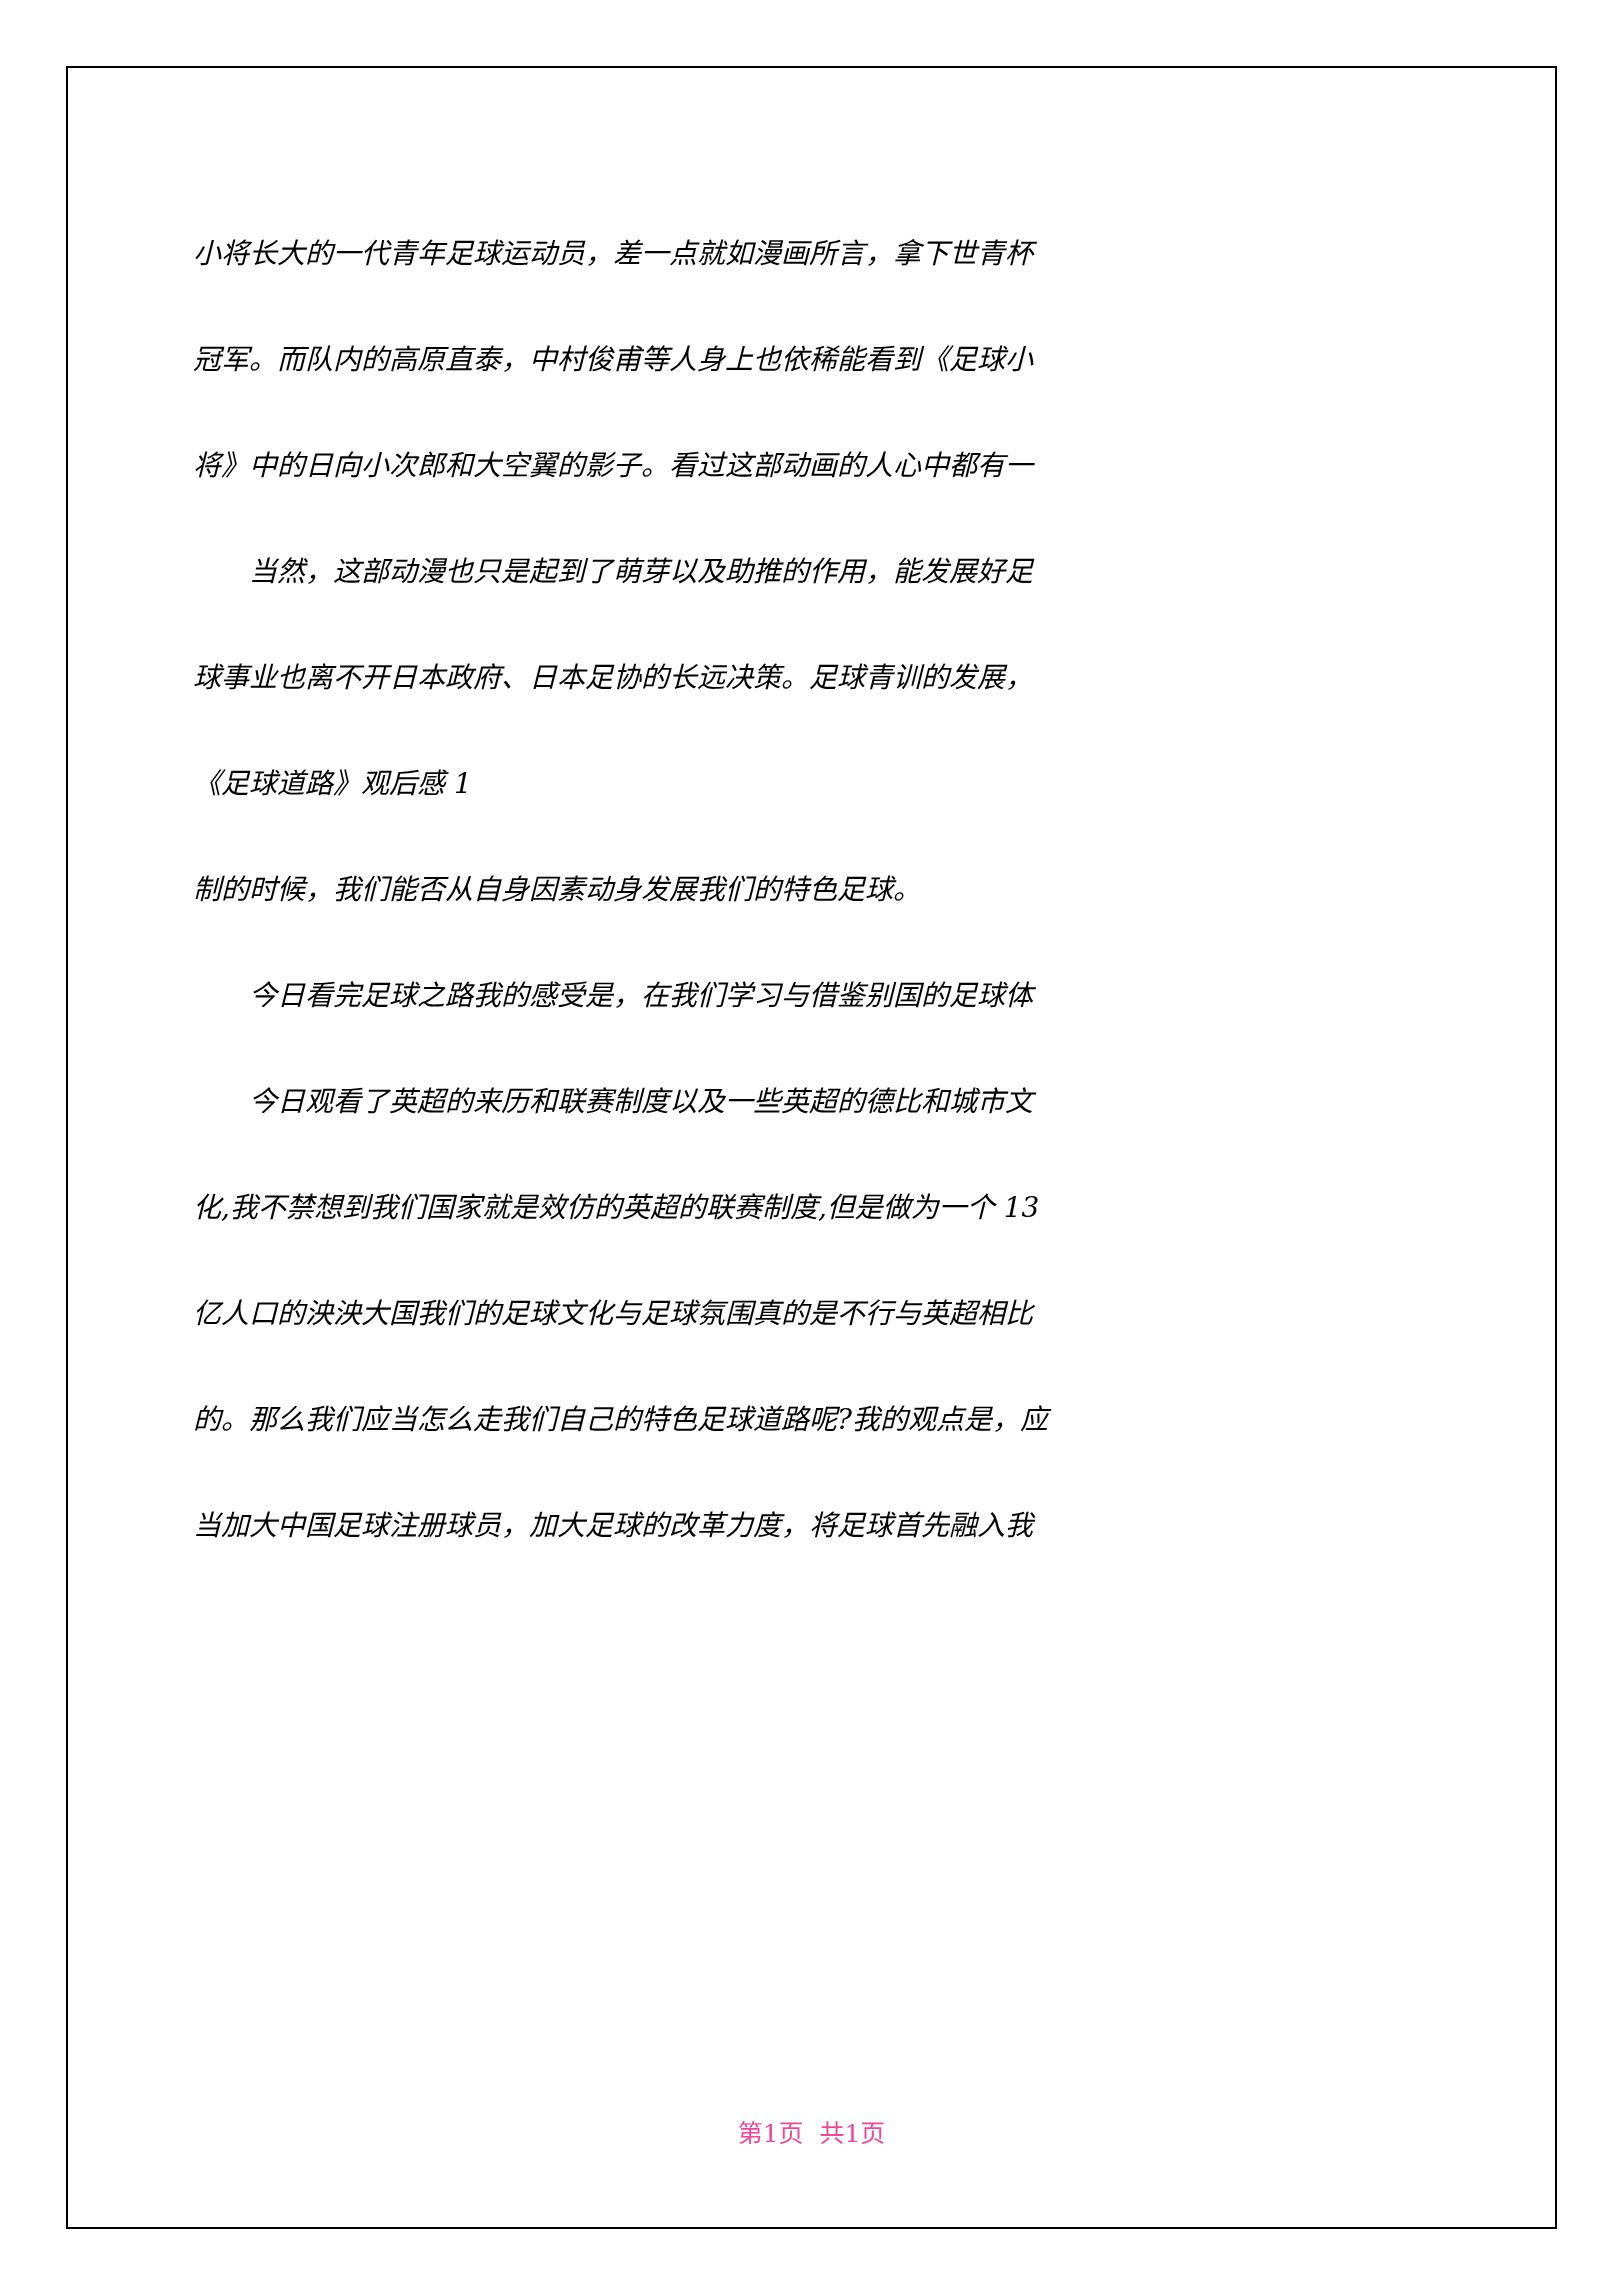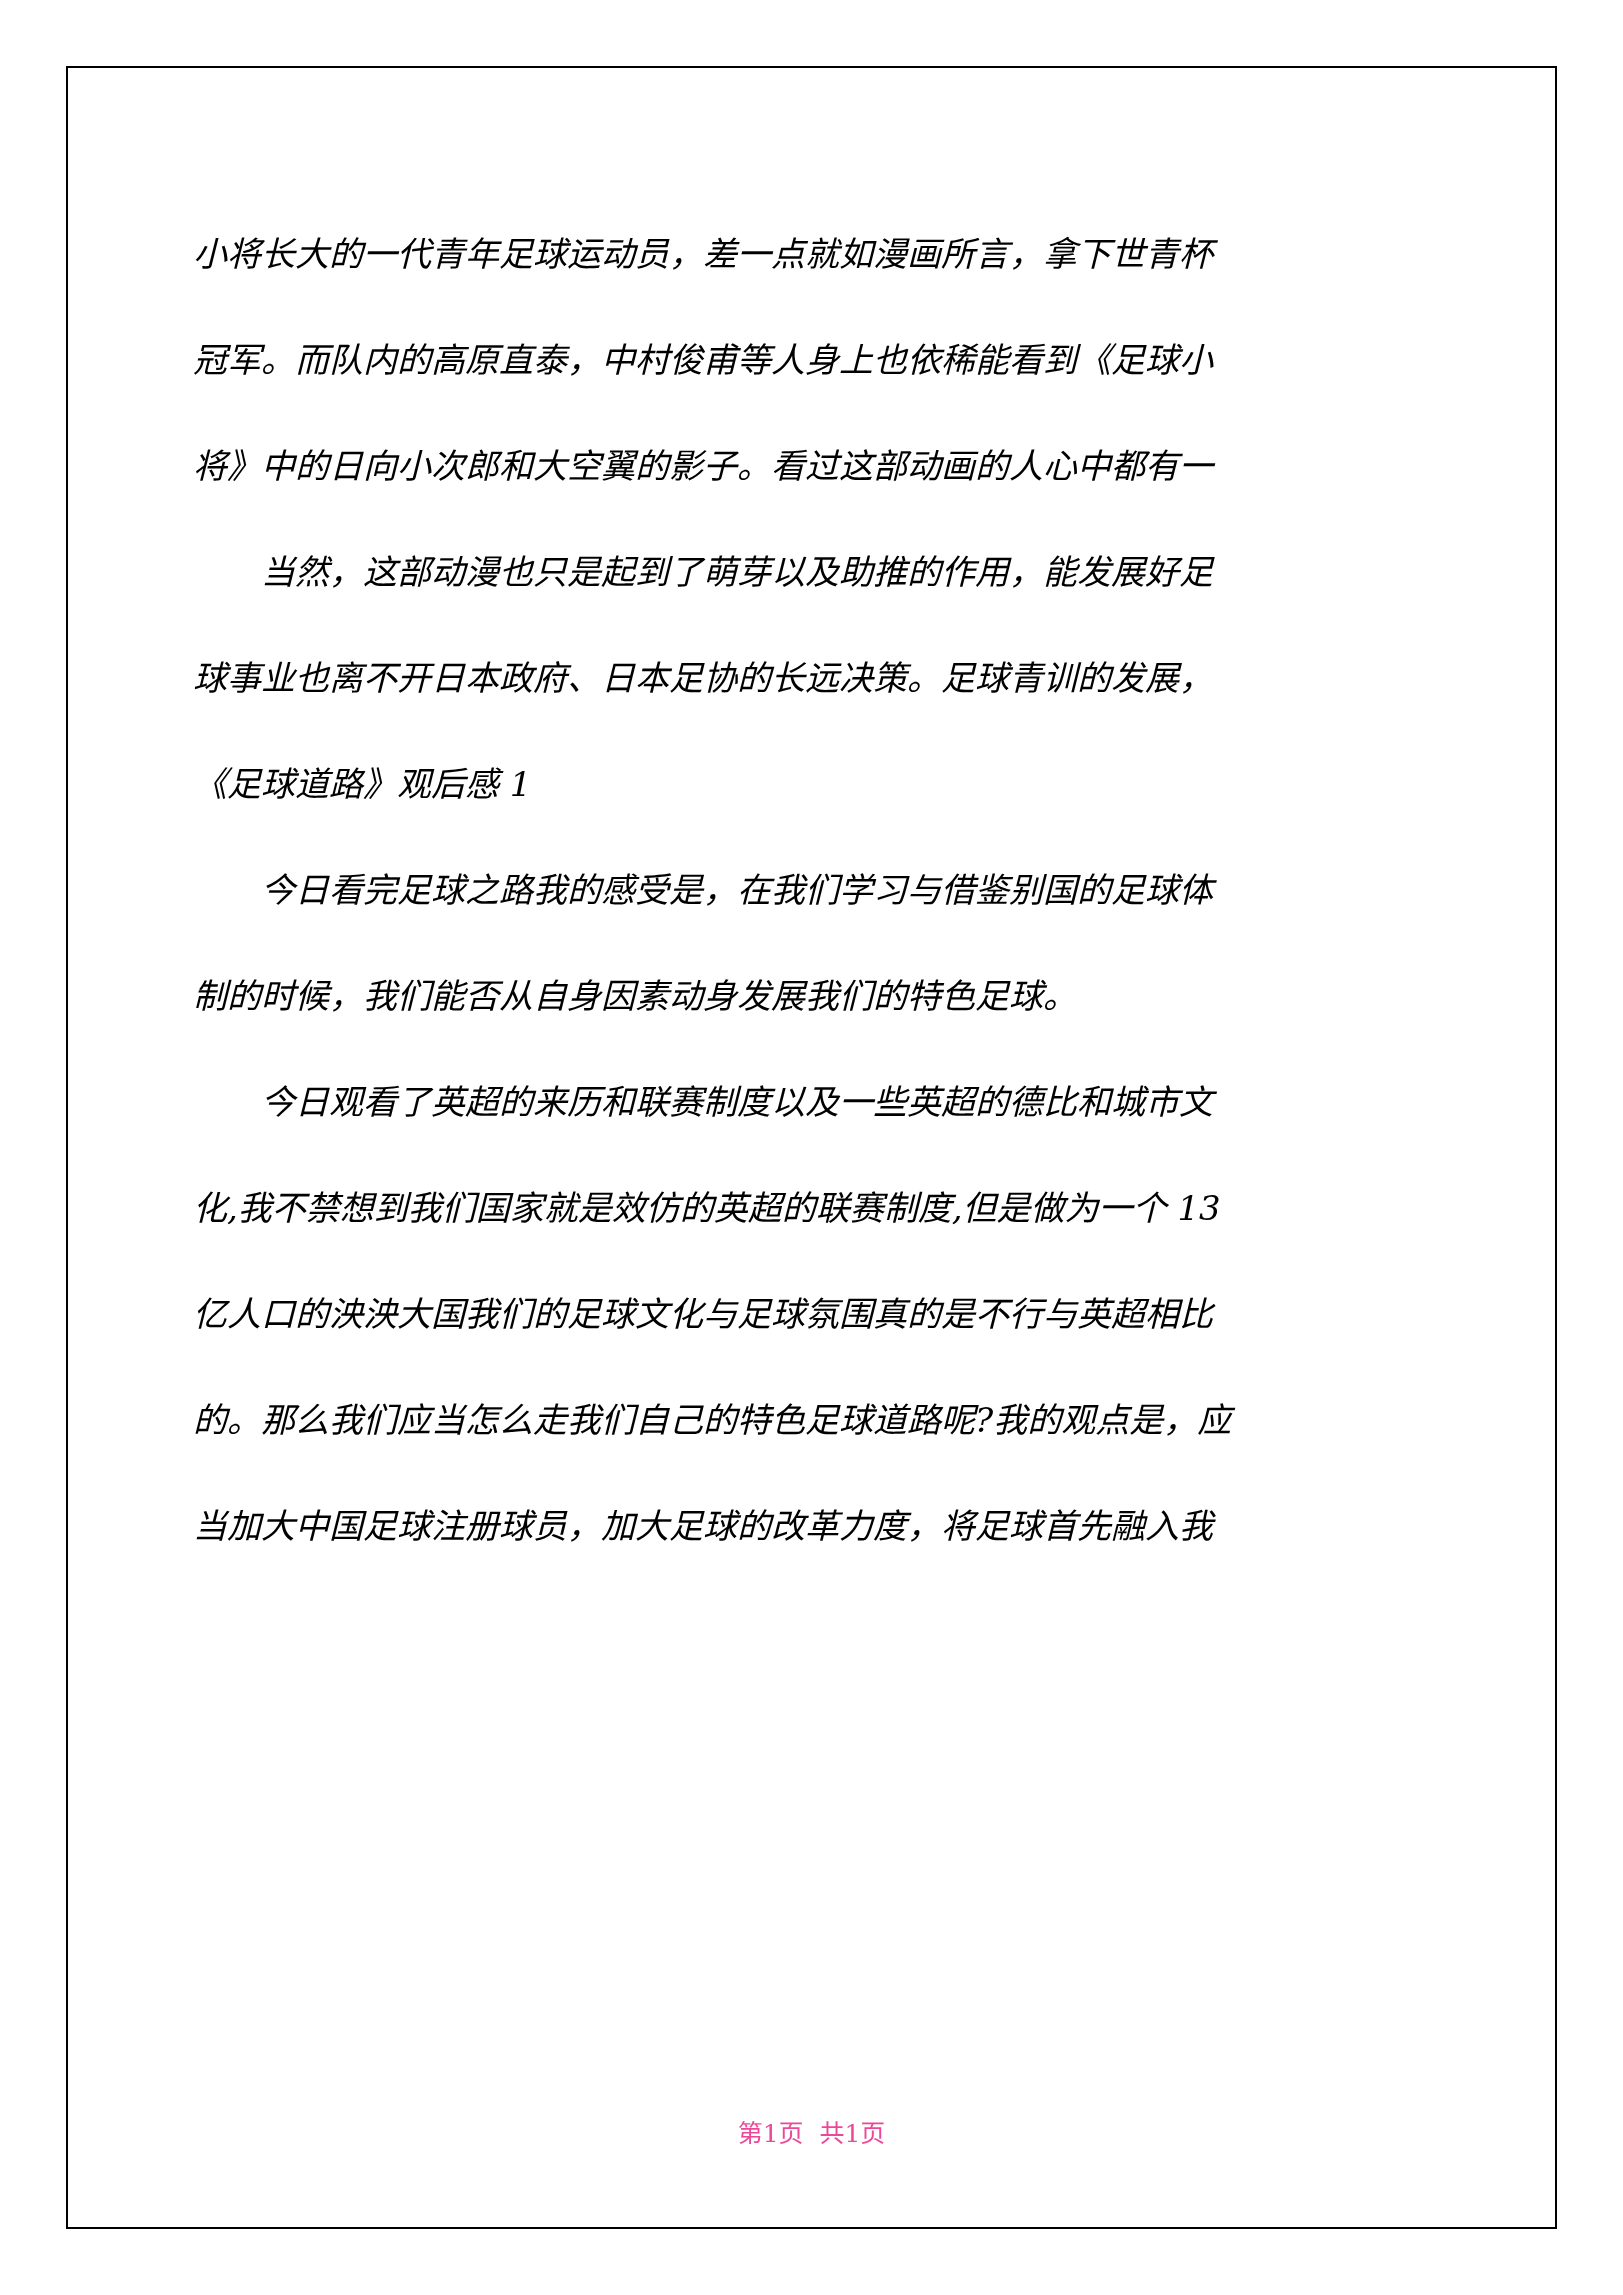--- a/index.html
+++ b/index.html
@@ -30,21 +30,21 @@
   }
   .body-text {
     position: absolute;
     left: 125px;
     top: 133px;
     width: 1290px;
   }
   .line {
     height: 106px;
     line-height: 106px;
-    font-size: 34px;
+    font-size: 28px;
     color: #000000;
     font-style: italic;
     font-family: "DejaVu Serif", serif;
     white-space: pre;
     letter-spacing: 0px;
   }
   .footer {
     position: absolute;
     left: 0;
     right: 0;
@@ -63,22 +63,22 @@
 
 <div class="page">
   <div class="frame">
     <div class="body-text">
       <div class="line">小将长大的一代青年足球运动员，差一点就如漫画所言，拿下世青杯</div>
       <div class="line">冠军。而队内的高原直泰，中村俊甫等人身上也依稀能看到《足球小</div>
       <div class="line">将》中的日向小次郎和大空翼的影子。看过这部动画的人心中都有一</div>
       <div class="line">　　当然，这部动漫也只是起到了萌芽以及助推的作用，能发展好足</div>
       <div class="line">球事业也离不开日本政府、日本足协的长远决策。足球青训的发展，</div>
       <div class="line">《足球道路》观后感 1</div>
+      <div class="line">制的时候，我们能否从自身因素动身发展我们的特色足球。</div>
       <div class="line">　　今日看完足球之路我的感受是，在我们学习与借鉴别国的足球体</div>
-      <div class="line">制的时候，我们能否从自身因素动身发展我们的特色足球。</div>
       <div class="line">　　今日观看了英超的来历和联赛制度以及一些英超的德比和城市文</div>
       <div class="line">化,我不禁想到我们国家就是效仿的英超的联赛制度,但是做为一个 13</div>
       <div class="line">亿人口的泱泱大国我们的足球文化与足球氛围真的是不行与英超相比</div>
       <div class="line">的。那么我们应当怎么走我们自己的特色足球道路呢?我的观点是，应</div>
       <div class="line">当加大中国足球注册球员，加大足球的改革力度，将足球首先融入我</div>
     </div>
     <div class="footer">第1页  共1页</div>
   </div>
 </div>
 

